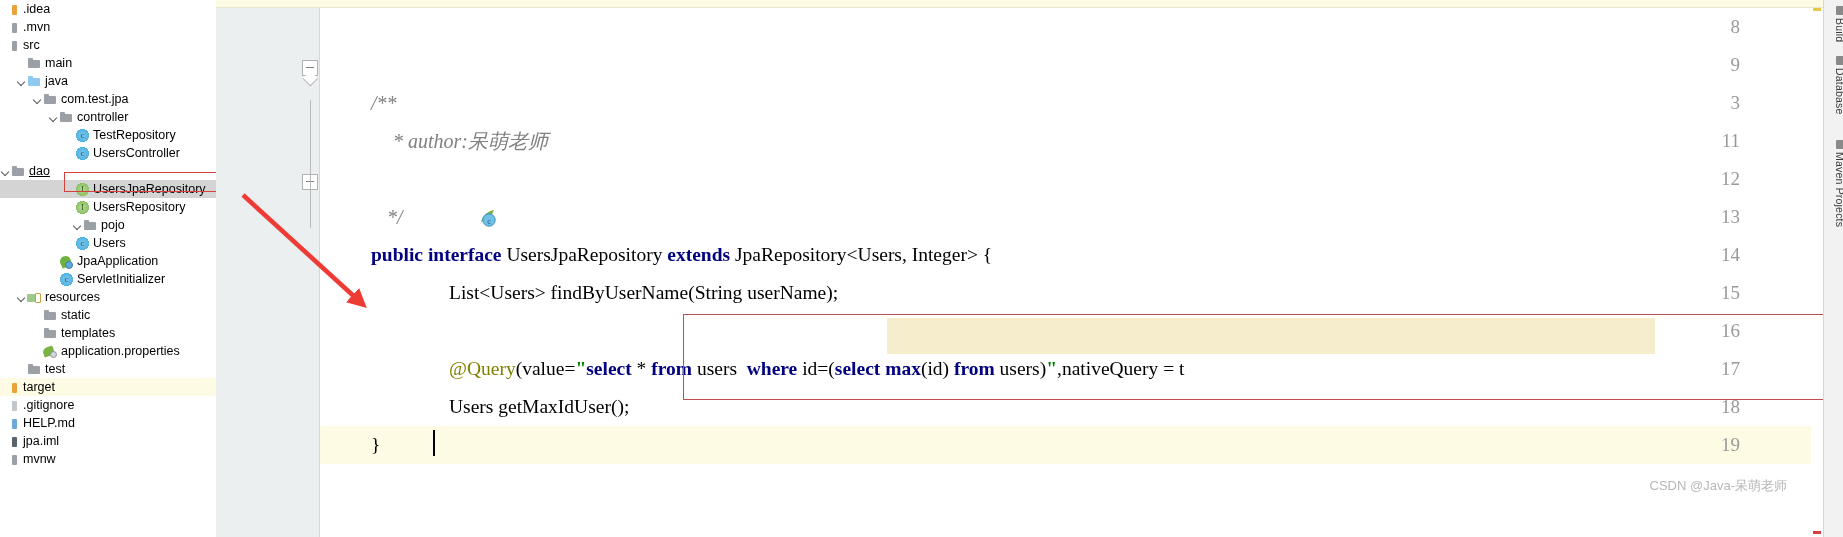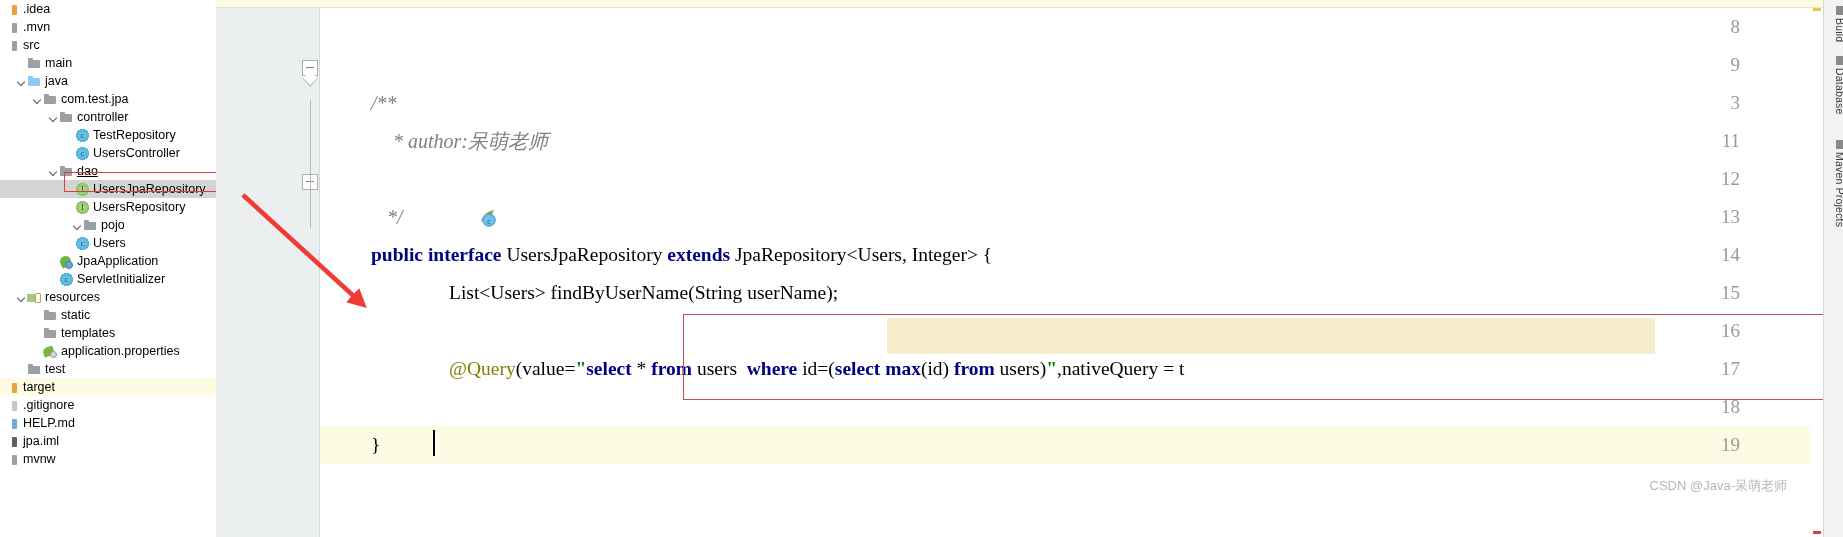--- a/index.html
+++ b/index.html
@@ -441,21 +441,21 @@
         <div class="tree-row" style="padding-left: 64px;">
           <span class="arrow"></span>
           <span class="ic ic-class"></span>
           <span class="tree-label">TestRepository</span>
         </div>
         <div class="tree-row" style="padding-left: 64px;">
           <span class="arrow"></span>
           <span class="ic ic-class"></span>
           <span class="tree-label">UsersController</span>
         </div>
-        <div class="tree-row" style="padding-left: 48px; text-decoration: underline;">
+        <div class="tree-row" style=" text-decoration: underline;">
           <span class="arrow down"></span>
           <span class="ic ic-folder-grey"></span>
           <span class="tree-label">dao</span>
         </div>
         <div class="tree-row selected" style="padding-left: 64px;">
           <span class="arrow"></span>
           <span class="ic ic-iface"></span>
           <span class="tree-label">UsersJpaRepository</span>
         </div>
         <div class="tree-row" style="padding-left: 64px;">
@@ -589,20 +589,23 @@
       </div>
 
       <div class="cline" style="top:228px;left:90px">
         <span class="plain">List&lt;Users&gt; findByUserName(String userName);</span>
       </div>
 
       <div class="cline" style="top:304px;left:90px;z-index:3">
         <span class="anno">@Query</span><span class="plain">(value=</span><span class="strq">"</span><span class="sqlkw">select</span><span class="sqlid"> * </span><span class="sqlkw">from</span><span class="sqlid"> users  </span><span class="sqlkw">where</span><span class="sqlid"> id=(</span><span class="sqlkw">select</span><span class="sqlkw"> max</span><span class="sqlid">(id) </span><span class="sqlkw">from</span><span class="sqlid"> users)</span><span class="strq">"</span><span class="plain">,nativeQuery = t</span>
       </div>
 
+      <div class="cline" style="top:342px;left:90px;z-index:3">
+        <span class="plain">Users getMaxIdUser();</span>
+      </div>
 
       <div class="cline" style="top:380px;left:12px">
         <span class="plain">}</span>
       </div>
     </div>
 
     <div id="caret"></div>
     <div id="code-highlight-box"></div>
 
     <div id="marker-strip">

